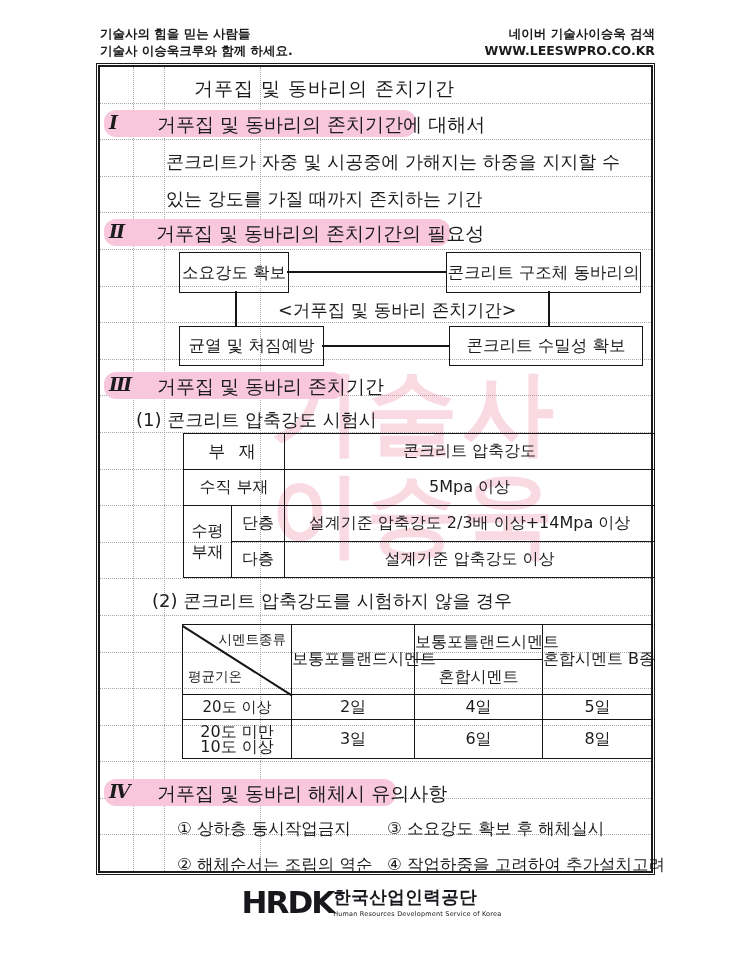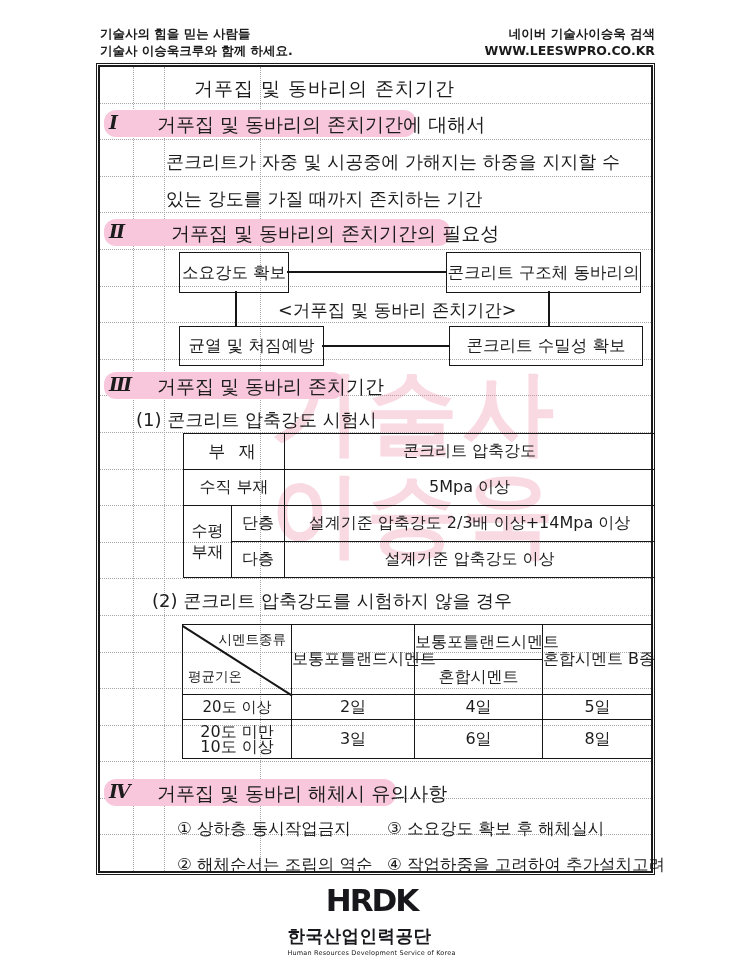--- a/index.html
+++ b/index.html
@@ -48,21 +48,21 @@
   .diag-line{position:absolute;top:0;left:0;width:130px;height:1.5px;background:#161616;
     transform-origin:0 0;transform:rotate(32.5deg);}
   .diag-top{position:absolute;top:6px;right:5px;font-size:13.5px;}
   .diag-bottom{position:absolute;bottom:8px;left:5px;font-size:13.5px;}
   .small-head{font-size:13.5px;}
   .temp2{font-size:13px;line-height:15px;margin-left:46px;}
 
   .note{position:absolute;z-index:3;font-size:16.5px;white-space:nowrap;}
 
   
-  .footer{position:absolute;left:0;right:0;top:885px;display:flex;justify-content:center;align-items:center;gap:9px;z-index:3;flex-direction:column;}
+  .footer{position:absolute;left:0;right:0;top:885px;display:flex;justify-content:center;align-items:center;z-index:3;}
   .hrdk{font-size:31px;font-weight:800;letter-spacing:-2px;color:#17171c;line-height:30px;}
   .org-col{display:flex;flex-direction:column;}
   .org-name{font-size:17.5px;font-weight:bold;color:#17171c;letter-spacing:0.5px;}
   .org-sub{font-size:6.5px;color:#17171c;margin-top:1px;letter-spacing:0.2px;}
 </style>
 </head>
 <body>
 
 <div class="page">
 
@@ -115,21 +115,21 @@
       <div class="txt sheet-title" style="left:94px;top:9px">거푸집 및 동바리의 존치기간</div>
 
       <div class="hl" style="left:4px;top:43px;width:312px"></div>
       <div class="txt numeral" style="left:9px;top:44px">Ⅰ</div>
       <div class="txt heading" style="left:57px;top:45px">거푸집 및 동바리의 존치기간에 대해서</div>
       <div class="txt body-line" style="left:66px;top:83px">콘크리트가 자중 및 시공중에 가해지는 하중을 지지할 수</div>
       <div class="txt body-line" style="left:66px;top:120px">있는 강도를 가질 때까지 존치하는 기간</div>
 
       <div class="hl" style="left:4px;top:152px;width:346px"></div>
       <div class="txt numeral" style="left:9px;top:153px">Ⅱ</div>
-      <div class="txt heading" style="left:71px;top:154px">거푸집 및 동바리의 존치기간의 필요성</div>
+      <div class="txt heading" style="left:56px;top:154px">거푸집 및 동바리의 존치기간의 필요성</div>
 
       <div class="dline" style="left:187px;top:204px;width:160px;height:2px"></div>
       <div class="dline" style="left:222px;top:278px;width:128px;height:2px"></div>
       <div class="dline" style="left:135px;top:224px;width:2px;height:36px"></div>
       <div class="dline" style="left:448px;top:224px;width:2px;height:36px"></div>
       <div class="dbox" style="left:79px;top:185px;width:108px;height:39px">소요강도 확보</div>
       <div class="dbox" style="left:346px;top:185px;width:193px;height:39px">콘크리트 구조체 동바리의</div>
       <div class="dcenter" style="left:178px;top:231px;width:220px">&lt;거푸집 및 동바리 존치기간&gt;</div>
       <div class="dbox" style="left:79px;top:259px;width:143px;height:38px">균열 및 처짐예방</div>
       <div class="dbox" style="left:349px;top:259px;width:192px;height:38px">콘크리트 수밀성 확보</div>

